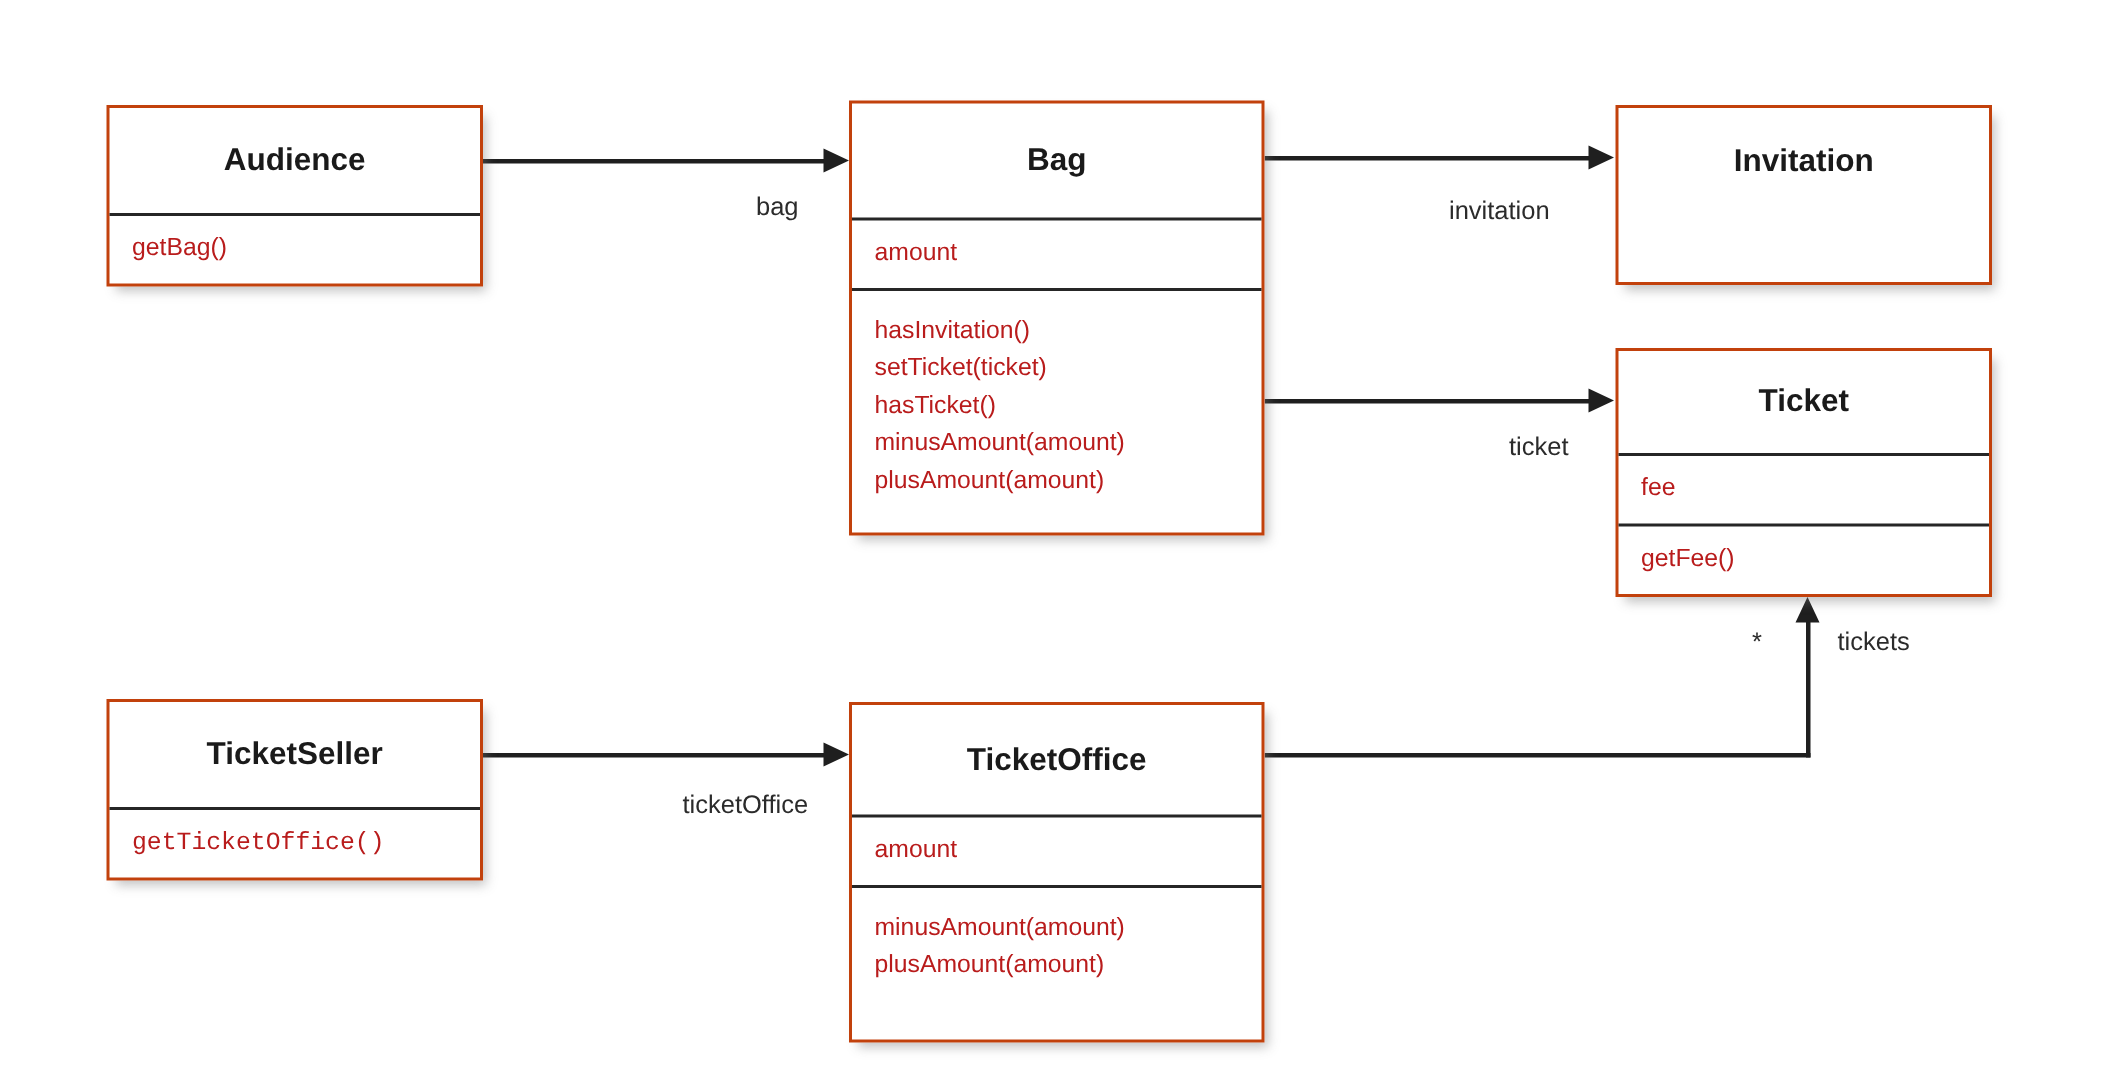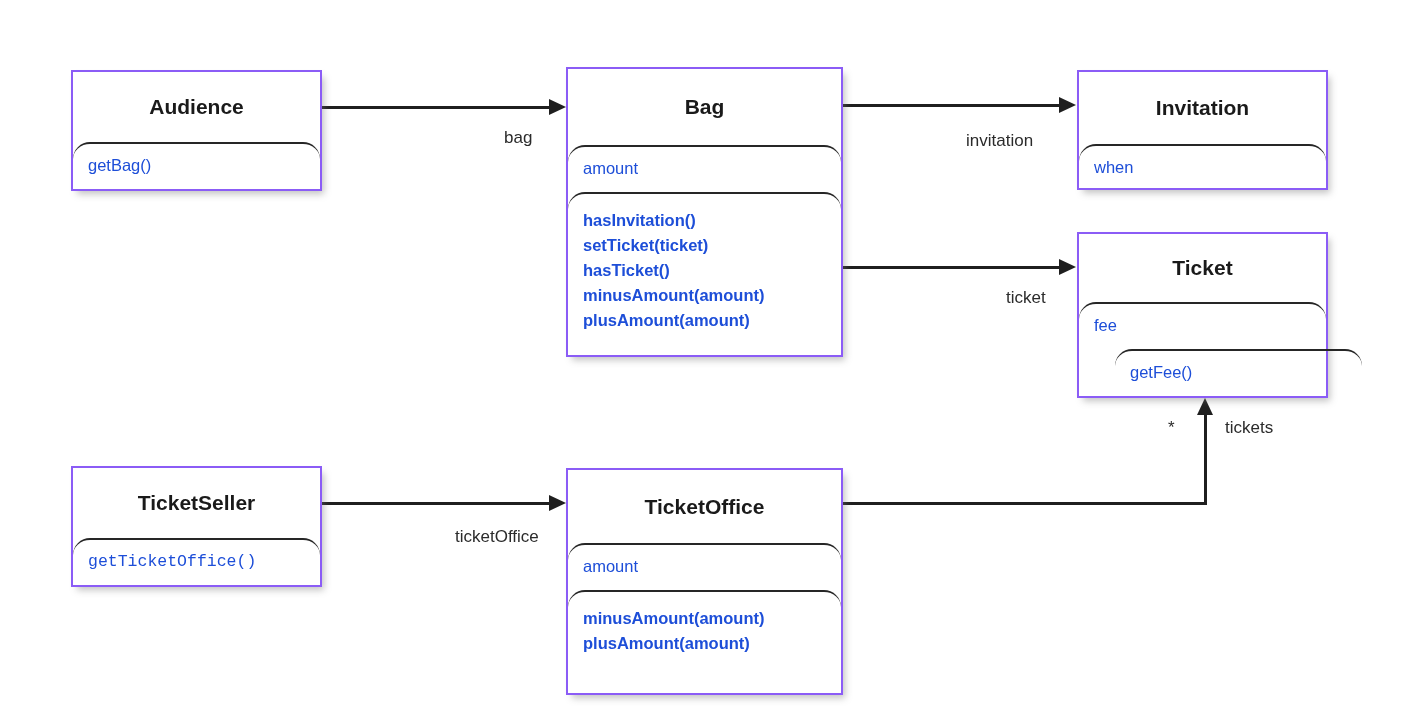--- a/index.html
+++ b/index.html
@@ -16,49 +16,47 @@
     height: 716px;
     background: #ffffff;
     overflow: hidden;
   }
 
   
   .uml-box {
     position: absolute;
     box-sizing: border-box;
     background: #ffffff;
-    border: 2px solid #8b5cf6;
+    border: 2px solid #c2410c;
     box-shadow: 4px 5px 7px -2px rgba(120,120,120,0.45);
     z-index: 5;
   }
   .uml-title {
     box-sizing: border-box;
     width: 100%;
     text-align: center;
     font-weight: bold;
     font-size: 21px;
     color: #1a1a1a;
     display: flex;
     align-items: center;
     justify-content: center;
   }
   .uml-compartment {
     box-sizing: border-box;
     width: 100%;
     border-top: 2px solid #262626;
     padding: 9px 32px 9px 15px;
-    color: #1d4ed8;
+    color: #b91c1c;
     font-size: 16.5px;
     line-height: 25px;
-    border-radius: 17px;
   }
   .uml-compartment.pad-more {
     padding-top: 14px;
     padding-bottom: 14px;
-    font-weight: bold;
   }
   .uml-member {
     white-space: nowrap;
   }
 
   
   .conn-line {
     position: absolute;
     background: #1f1f1f;
     z-index: 2;
@@ -118,31 +116,28 @@
       <div class="uml-member">hasInvitation()</div>
       <div class="uml-member">setTicket(ticket)</div>
       <div class="uml-member">hasTicket()</div>
       <div class="uml-member">minusAmount(amount)</div>
       <div class="uml-member">plusAmount(amount)</div>
     </div>
   </div>
 
   <div class="uml-box" style="left:1077px; top:70px; width:251px; height:120px;">
     <div class="uml-title" style="height:72px;">Invitation</div>
-    <div class="uml-compartment" style="height:46px;">
-      <div class="uml-member">when</div>
-    </div>
   </div>
 
   <div class="uml-box" style="left:1077px; top:232px; width:251px; height:166px;">
     <div class="uml-title" style="height:68px;">Ticket</div>
     <div class="uml-compartment" style="height:47px;">
       <div class="uml-member">fee</div>
     </div>
-    <div class="uml-compartment" style="height:49px;margin-left:36px;">
+    <div class="uml-compartment" style="height:49px;">
       <div class="uml-member">getFee()</div>
     </div>
   </div>
 
   <div class="uml-box" style="left:71px; top:466px; width:251px; height:121px;">
     <div class="uml-title" style="height:70px;">TicketSeller</div>
     <div class="uml-compartment" style="height:49px;font-family:Liberation Mono, monospace;">
       <div class="uml-member">getTicketOffice()</div>
     </div>
   </div>

